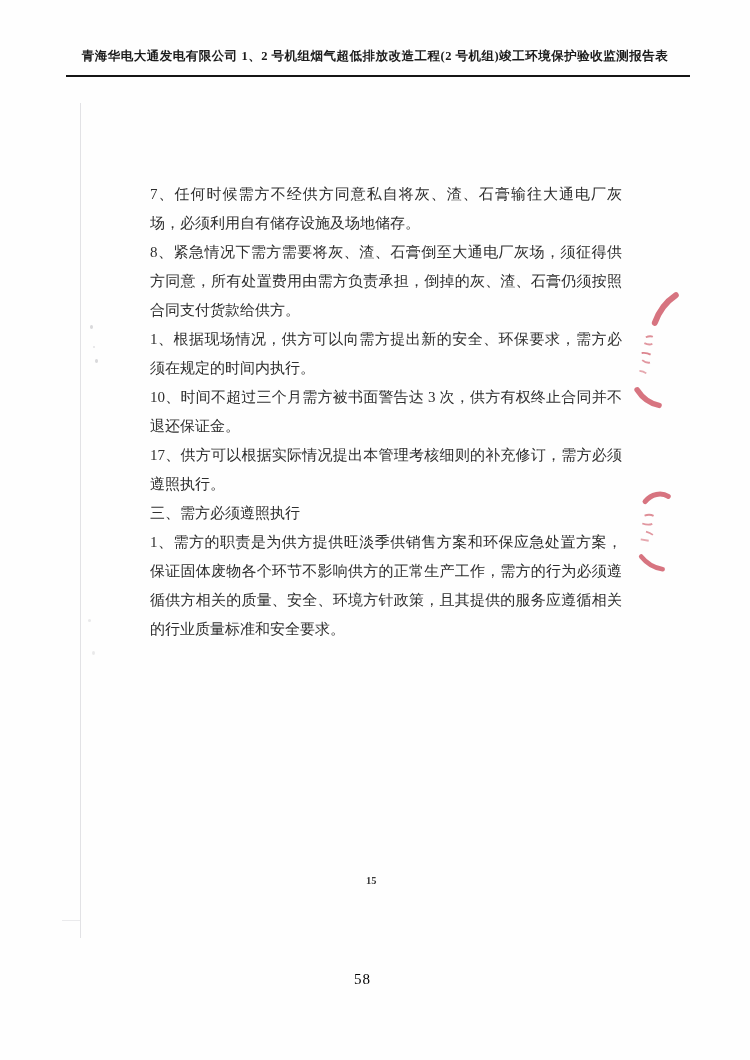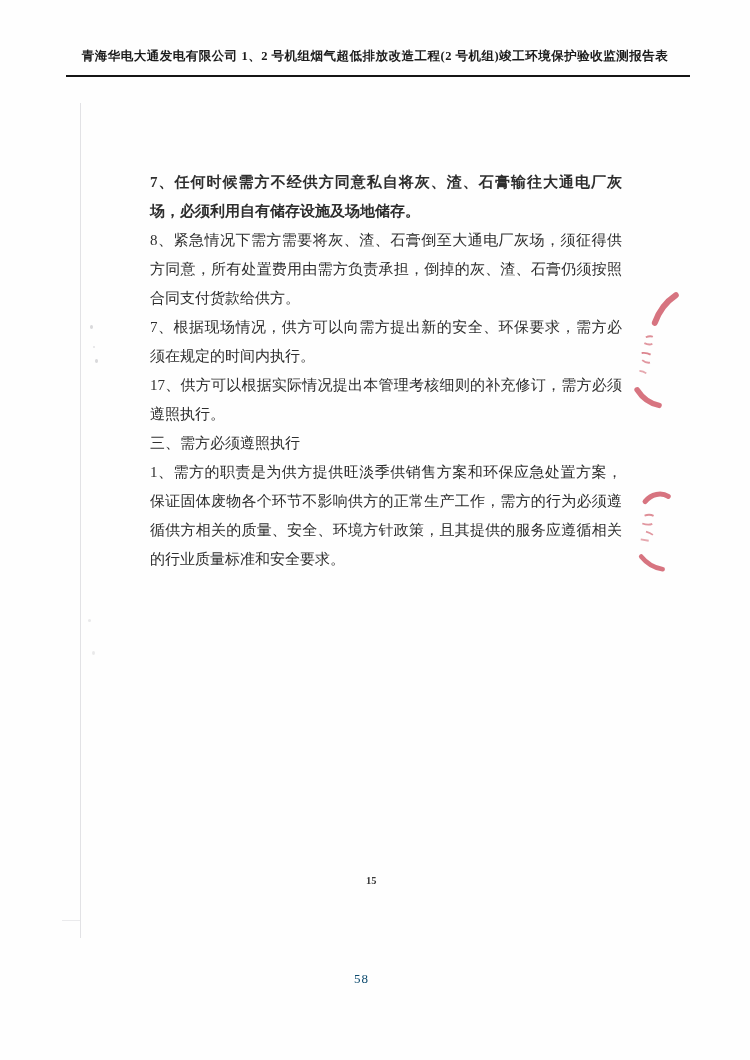--- a/index.html
+++ b/index.html
@@ -74,36 +74,36 @@
     left:150px;
     top:168px;
     width:472px;
     color:var(--text-color);
     font-size:15px;
     line-height:29px;
     text-align:justify;
     text-justify:inter-ideograph;
   }
   .content p{}
-  .content p:first-child{margin-top:0;font-weight:bold;}
+  .content p:first-child{margin-top:12px;}
   
   .inner-pagenum{
     position:absolute;
     left:366px;
     top:875px;
     font-size:10.5px;
     color:#3a3a3a;
     font-weight:bold;
   }
   .footer-pagenum{
     position:absolute;
     left:354px;
     top:971px;
-    font-size:13px;
-    color:#0c4a6e;
+    font-size:15px;
+    color:#000000;
     letter-spacing:1px;
   }
   
   .stamp{position:absolute;}
   .stamp.one{left:636px;top:288px;width:40px;height:122px;transform:rotate(4deg);}
   .stamp.two{left:636px;top:486px;width:40px;height:92px;transform:rotate(2deg);}
   .stamp svg{width:100%;height:100%;display:block;}
 </style>
 </head>
 <body>
@@ -118,21 +118,22 @@
   <div class="scan-tick"></div>
   <div class="speck s1"></div>
   <div class="speck s2"></div>
   <div class="speck s3"></div>
   <div class="speck s4"></div>
   <div class="speck s5"></div>
 
   <div class="content">
     <p>7、任何时候需方不经供方同意私自将灰、渣、石膏输往大通电厂灰场，必须利用自有储存设施及场地储存。</p>
     <p>8、紧急情况下需方需要将灰、渣、石膏倒至大通电厂灰场，须征得供方同意，所有处置费用由需方负责承担，倒掉的灰、渣、石膏仍须按照合同支付货款给供方。</p>
-    <p>7、根据现场情况，供方可以向需方提出新的安全、环保要求，需方必须在规定的时间内执行。</p>
+    <p>1、根据现场情况，供方可以向需方提出新的安全、环保要求，需方必须在规定的时间内执行。</p>
+    <p>10、时间不超过三个月需方被书面警告达 3 次，供方有权终止合同并不退还保证金。</p>
     <p>17、供方可以根据实际情况提出本管理考核细则的补充修订，需方必须遵照执行。</p>
     <p>三、需方必须遵照执行</p>
     <p>1、需方的职责是为供方提供旺淡季供销售方案和环保应急处置方案，保证固体废物各个环节不影响供方的正常生产工作，需方的行为必须遵循供方相关的质量、安全、环境方针政策，且其提供的服务应遵循相关的行业质量标准和安全要求。</p>
   </div>
 
   <div class="inner-pagenum">15</div>
 
   <div class="footer-pagenum">58</div>
 
   <div class="stamp one">

